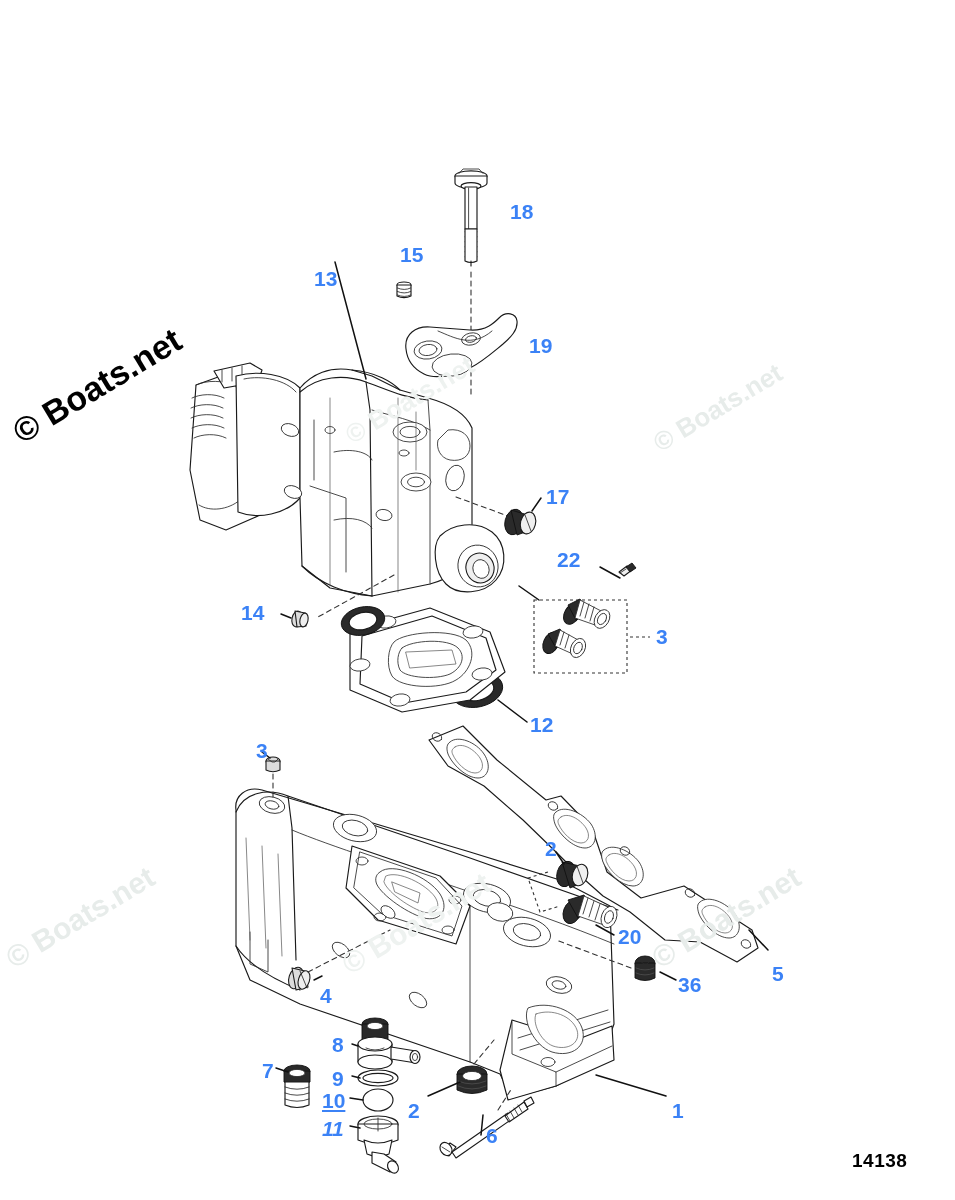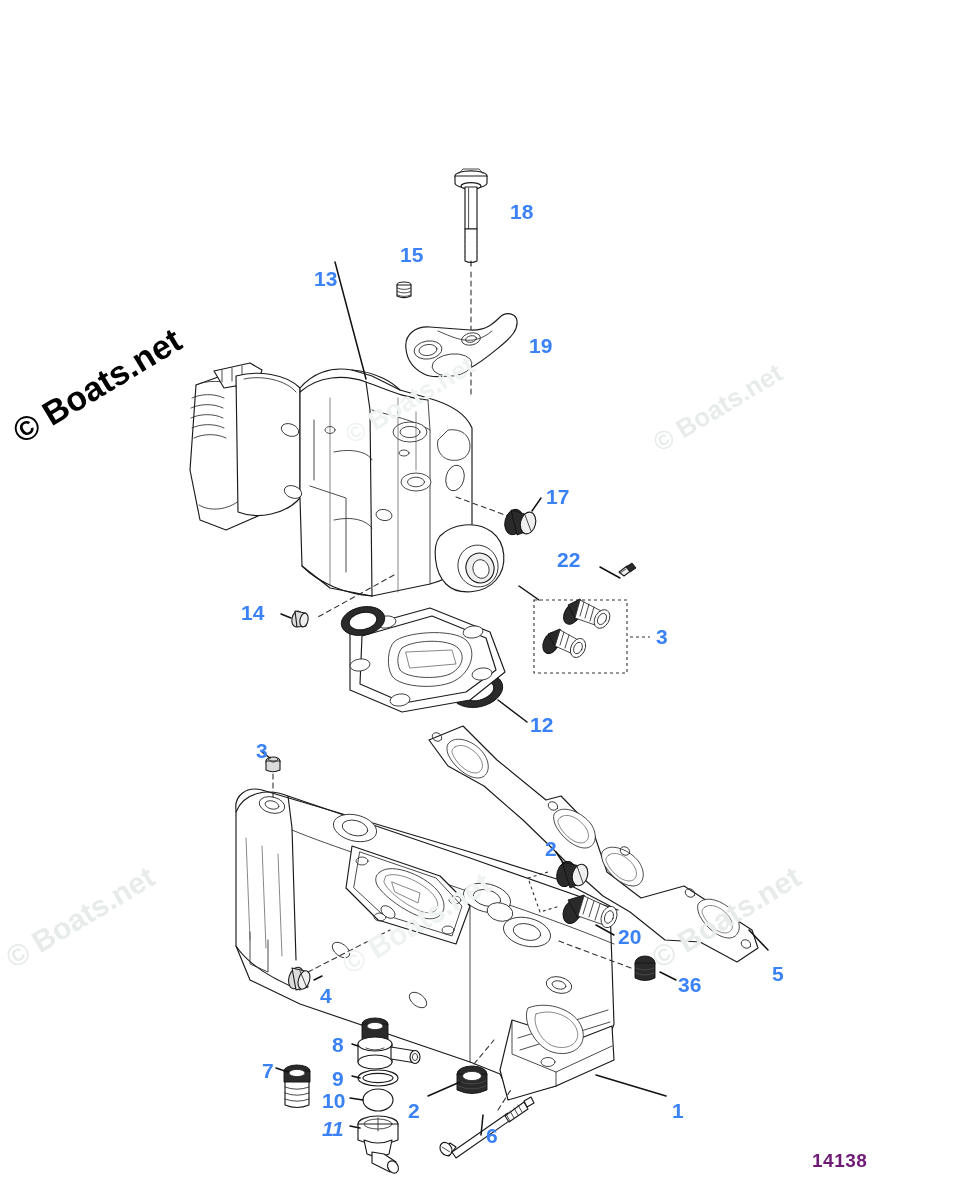--- a/index.html
+++ b/index.html
@@ -15,21 +15,21 @@
   .fillg{fill:#efefef;stroke:#1a1a1a;stroke-width:1.1;stroke-linejoin:round;}
   .fillmg{fill:#dcdcdc;stroke:#1a1a1a;stroke-width:1.1;stroke-linejoin:round;}
   .dark{fill:#2a2a2a;stroke:#111;stroke-width:0.9;}
   .leader{fill:none;stroke:#111;stroke-width:1.5;stroke-linecap:round;}
   .dash{fill:none;stroke:#333;stroke-width:1.1;stroke-dasharray:5 4;stroke-linecap:round;}
   .dashbox{fill:none;stroke:#333;stroke-width:1.1;stroke-dasharray:3 3;}
   .dotlead{fill:none;stroke:#333;stroke-width:1.1;stroke-dasharray:3 3;}
   .callout{position:absolute;font-family:"Liberation Sans",sans-serif;font-weight:bold;
            font-size:21px;color:#3b82f6;line-height:1;white-space:nowrap;user-select:none;}
   .partno{position:absolute;font-family:"Liberation Sans",sans-serif;font-weight:bold;
-          font-size:19px;color:#701a75;letter-spacing:0.5px;}
+          font-size:19px;color:#000000;letter-spacing:0.5px;margin-left:40px;}
   .wm{position:absolute;font-family:"Liberation Sans",sans-serif;font-weight:bold;
       white-space:nowrap;user-select:none;pointer-events:none;}
   .wm-dark{color:#000;}
   .wm-light{color:#e7ecea;}
   .wm-light2{color:#eef2f0;}
 </style>
 </head>
 <body>
 
 <div id="sheet">
@@ -445,21 +445,21 @@
   <div class="callout" style="left:672px;top:1100px;">1</div>
   <div class="callout" style="left:545px;top:838px;">2</div>
   <div class="callout" style="left:408px;top:1100px;">2</div>
   <div class="callout" style="left:256px;top:740px;">3</div>
   <div class="callout" style="left:320px;top:985px;">4</div>
   <div class="callout" style="left:772px;top:963px;">5</div>
   <div class="callout" style="left:486px;top:1125px;">6</div>
   <div class="callout" style="left:262px;top:1060px;">7</div>
   <div class="callout" style="left:332px;top:1034px;">8</div>
   <div class="callout" style="left:332px;top:1068px;">9</div>
-  <div class="callout" style="left:322px;top:1090px;">10</div>
+  <div class="callout" style="left:322px;top:1090px;text-decoration:underline;">10</div>
   <div class="callout" style="left:322px;top:1118px;font-style:italic;">11</div>
   <div class="callout" style="left:530px;top:714px;">12</div>
   <div class="callout" style="left:314px;top:244px;margin-top:24px;">13</div>
   <div class="callout" style="left:241px;top:602px;">14</div>
   <div class="callout" style="left:400px;top:244px;">15</div>
   <div class="callout" style="left:546px;top:486px;">17</div>
   <div class="callout" style="left:656px;top:626px;">3</div>
   <div class="callout" style="left:510px;top:201px;">18</div>
   <div class="callout" style="left:529px;top:335px;">19</div>
   <div class="callout" style="left:618px;top:926px;">20</div>

